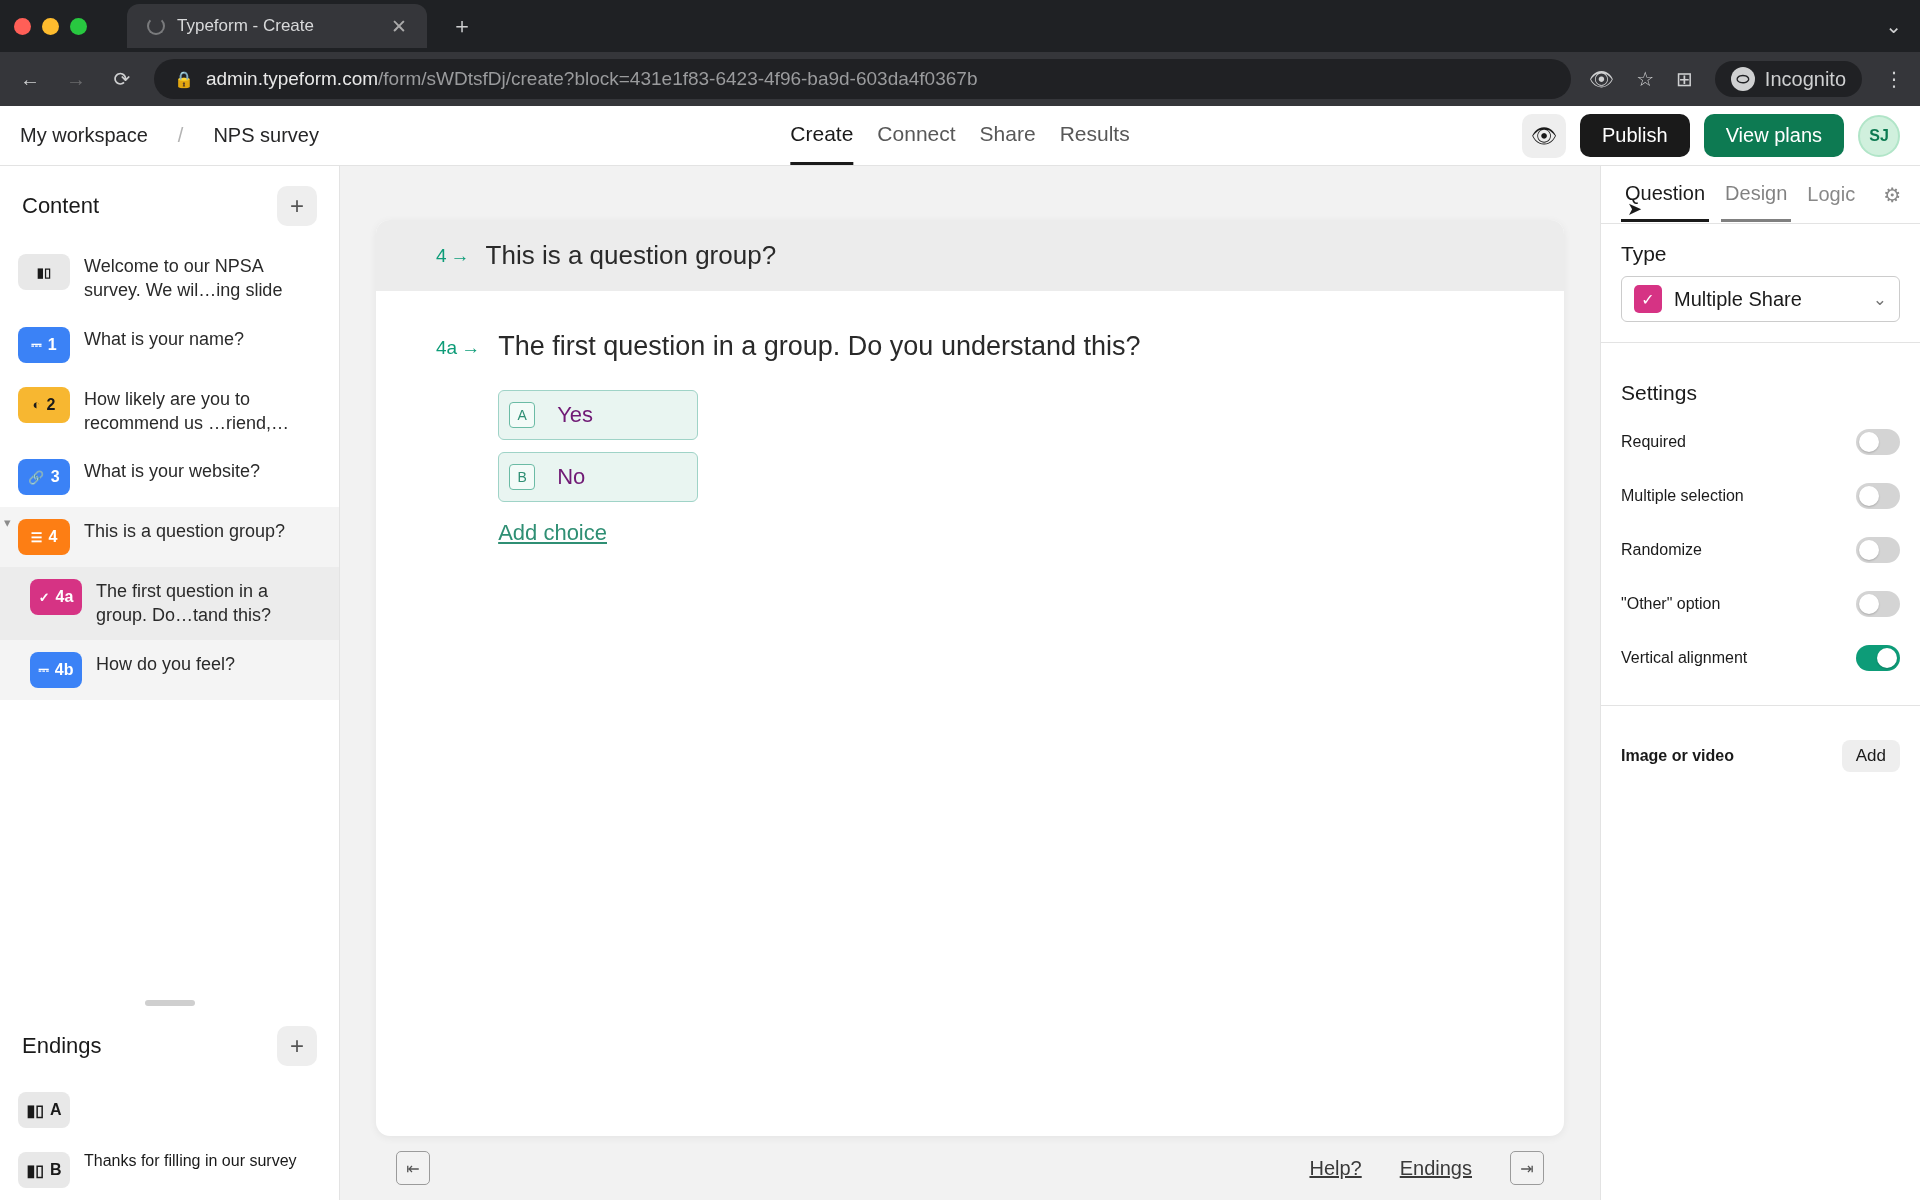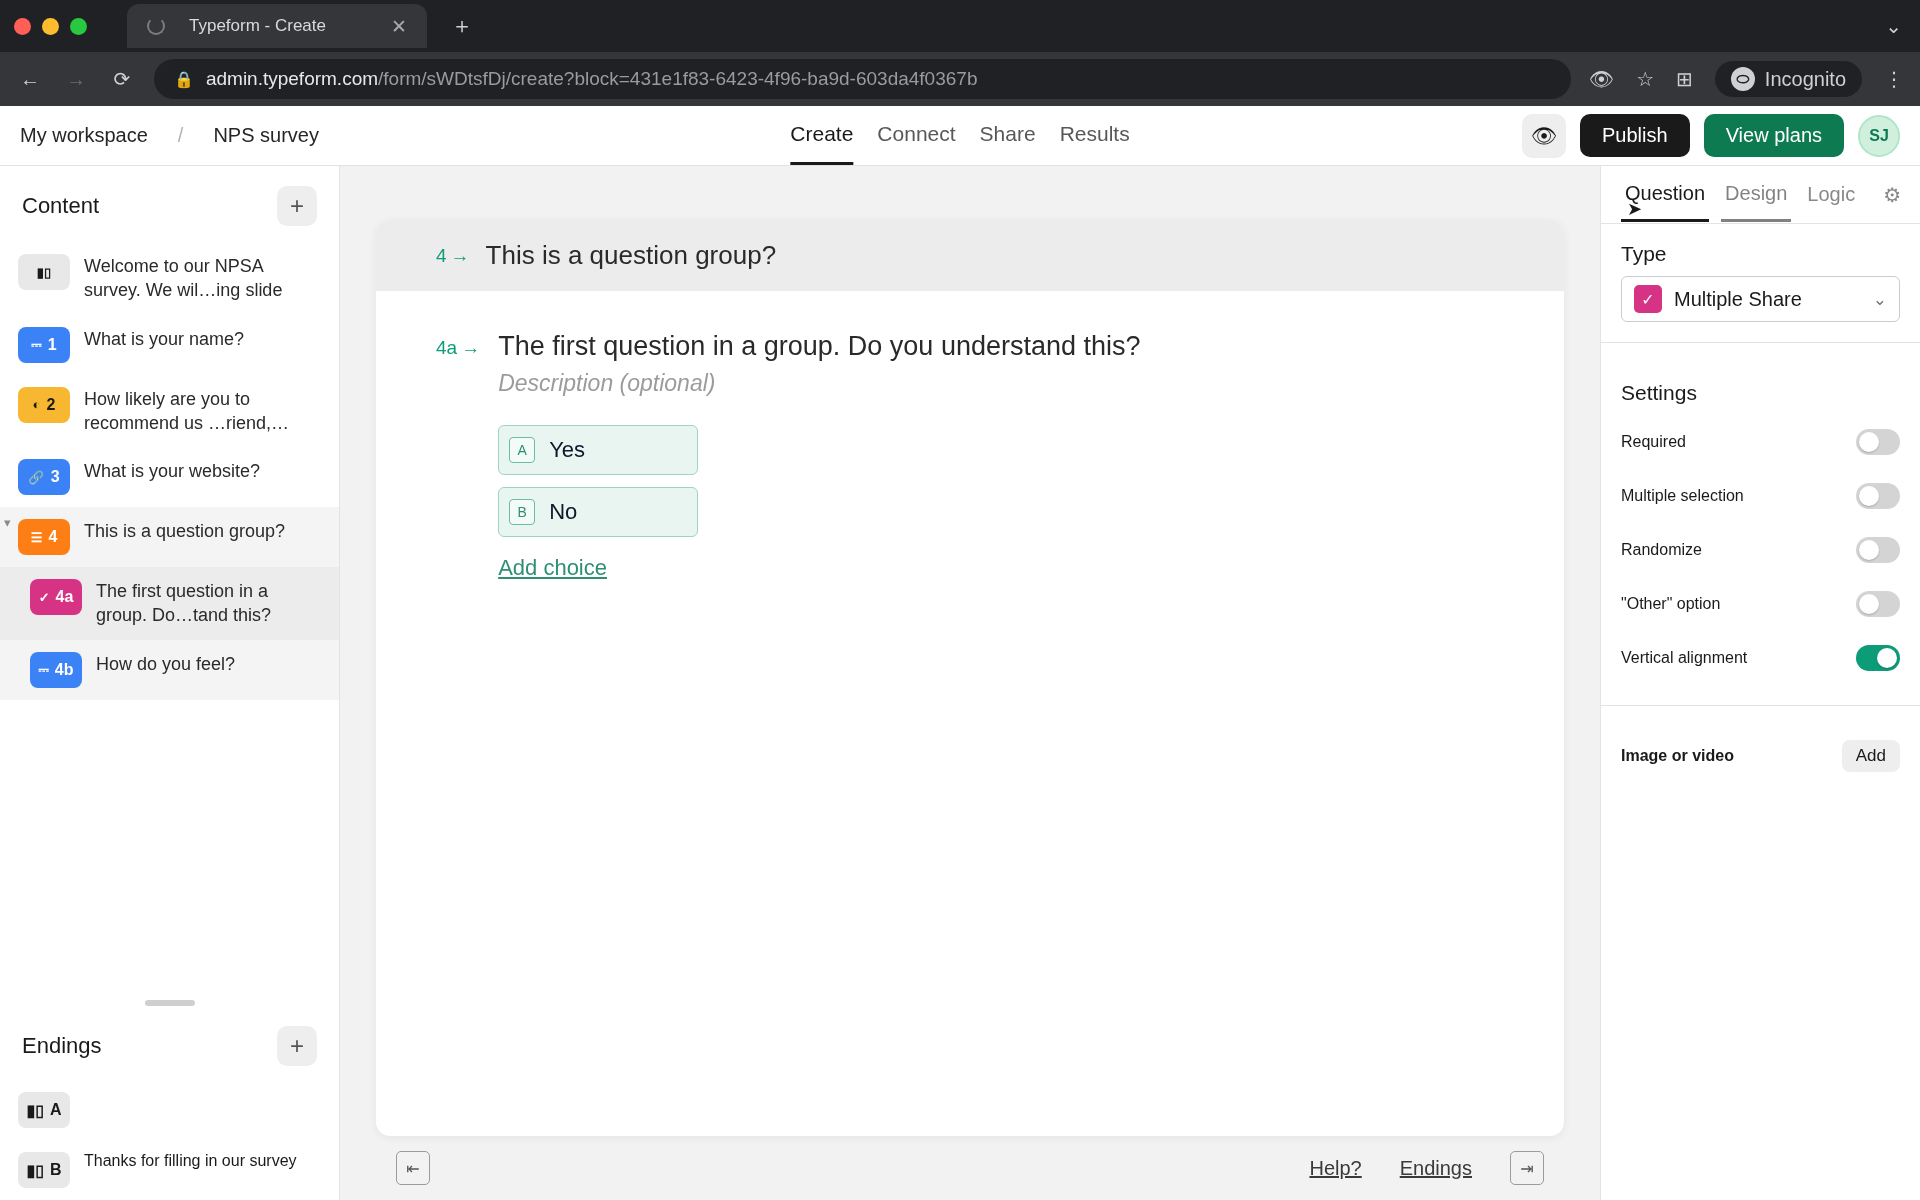--- a/index.html
+++ b/index.html
@@ -6,21 +6,21 @@
 body { font-family: -apple-system, BlinkMacSystemFont, "Segoe UI", Helvetica, Arial, sans-serif; background: #fff; color: #1a1a1a; overflow: hidden; width: 1920px; height: 1200px; }
 
 
 .browser-chrome { background: #1f2124; height: 106px; display: flex; flex-direction: column; }
 .titlebar { height: 52px; display: flex; align-items: center; padding: 0 14px; }
 .traffic-lights { display: flex; gap: 11px; margin-right: 40px; }
 .traffic-lights .dot { width: 17px; height: 17px; border-radius: 50%; }
 .dot.red { background: #ff5f57; }
 .dot.yellow { background: #febc2e; }
 .dot.green { background: #28c840; }
-.tab { background: #35363a; color: #d8d9da; display: flex; align-items: center; height: 44px; padding: 0 20px; border-radius: 12px 12px 0 0; min-width: 300px; gap: 24px; font-size: 17px; }
+.tab { background: #35363a; color: #d8d9da; display: flex; align-items: center; height: 44px; padding: 0 20px; border-radius: 12px 12px 0 0; min-width: 300px; gap: 12px; font-size: 17px; }
 .tab .spinner-icon { width: 18px; height: 18px; border: 2px solid #7a7b7d; border-top-color: transparent; border-radius: 50%; }
 .tab .close-icon { margin-left: auto; font-size: 19px; color: #aaa; cursor: pointer; }
 .new-tab-icon { color: #cfd0d1; font-size: 22px; margin-left: 16px; padding: 0 8px; }
 .titlebar .spacer { flex: 1; }
 .chev-down-icon { color: #cfd0d1; font-size: 20px; margin-right: 4px; }
 
 .addressbar { height: 54px; background: #35363a; display: flex; align-items: center; padding: 0 16px; gap: 18px; color: #cfd0d1; font-size: 20px; }
 .addrbtn { width: 28px; text-align: center; }
 .addrbtn.disabled { color: #6a6b6d; }
 .url-wrap { flex: 1; background: #202124; border-radius: 30px; height: 40px; display: flex; align-items: center; padding: 0 20px; gap: 12px; }
@@ -86,21 +86,21 @@
 .group-hdr { background: #ececec; padding: 20px 60px; display:flex; align-items:center; gap: 16px; font-size:26px; color:#2a2a2a;}
 .group-num { color: #0d9c78; font-size: 19px; display:flex; align-items:center; gap:4px;}
 .q-body { padding: 40px 60px; }
 .q-row { display:flex; align-items:flex-start; gap: 18px; }
 .q-num { color: #0d9c78; font-size: 19px; margin-top: 6px; display:flex;align-items:center;gap:4px;}
 .q-title { font-size: 27px; color: #2a2a2a; }
 .q-desc { color: #9b9b9b; font-size: 23px; font-style: italic; margin-top: 8px; }
 .choices { margin-top: 28px; display: flex; flex-direction: column; gap: 12px; width: 200px; }
 .choice { border: 1px solid #9fd3c7; background: #e9f5f1; border-radius: 6px; display:flex; align-items:center; height: 50px; }
 .choice .key { width: 26px; height: 26px; margin-left: 10px; border:1px solid #6bbba5; border-radius:4px; display:flex;align-items:center;justify-content:center; font-size:14px; color:#2f8f74; background:#f3fbf8;}
-.choice .lbl { margin-left: 14px; font-size: 22px; color: #0f172a; }
+.choice .lbl { margin-left: 22px; font-size: 22px; color: #701a75; }
 .add-choice { margin-top: 18px; color: #2f8f74; font-size: 22px; text-decoration: underline; cursor:pointer; }
 
 .canvas-footer { height: 64px; display:flex; align-items:center; padding: 0 20px; gap: 20px; }
 .panel-toggle { width: 34px; height: 34px; border:1px solid #9b9b9b; border-radius:5px; display:flex;align-items:center;justify-content:center; color:#555;}
 .canvas-footer .spacer { flex:1; }
 .footer-link { font-size: 20px; color: #3a3a3a; text-decoration: underline; margin-right: 18px; cursor:pointer;}
 
 
 .sidebar-right { width: 320px; border-left: 1px solid #e3e3e3; display:flex; flex-direction:column; }
 .right-tabs { display:flex; align-items:center; gap: 12px; padding: 0 20px; border-bottom:1px solid #e3e3e3; height: 58px;}
@@ -283,21 +283,20 @@
         <span>This is a question group?</span>
       </div>
       <div class="q-body">
         <div class="q-row">
           <span class="q-num">
               <span>4a</span>
               <span>→</span>
             </span>
           <div style="flex:1">
             <div class="q-title">The first question in a group. Do you understand this?</div>
-            <div class="q-desc">Description (optional)</div>
             <div class="choices">
               <div class="choice">
                 <div class="key">A</div>
                 <div class="lbl">Yes</div>
               </div>
               <div class="choice">
                 <div class="key">B</div>
                 <div class="lbl">No</div>
               </div>
             </div>

